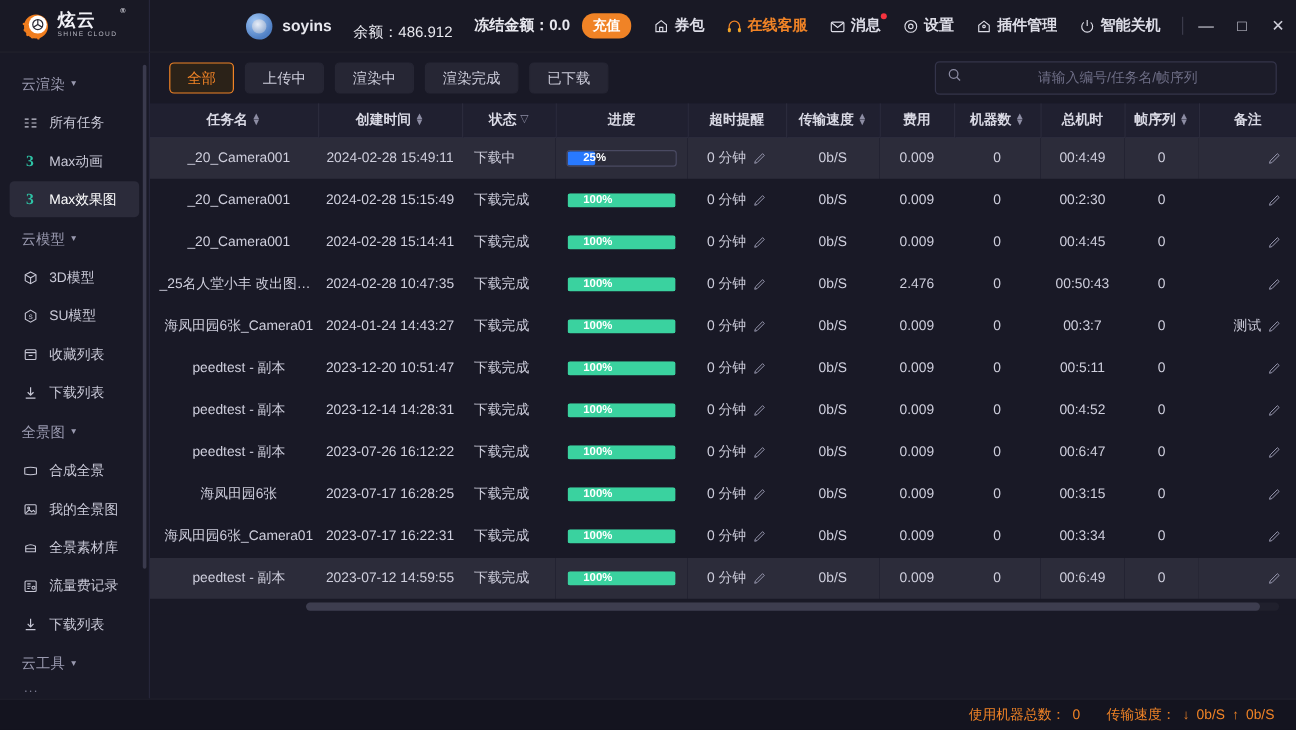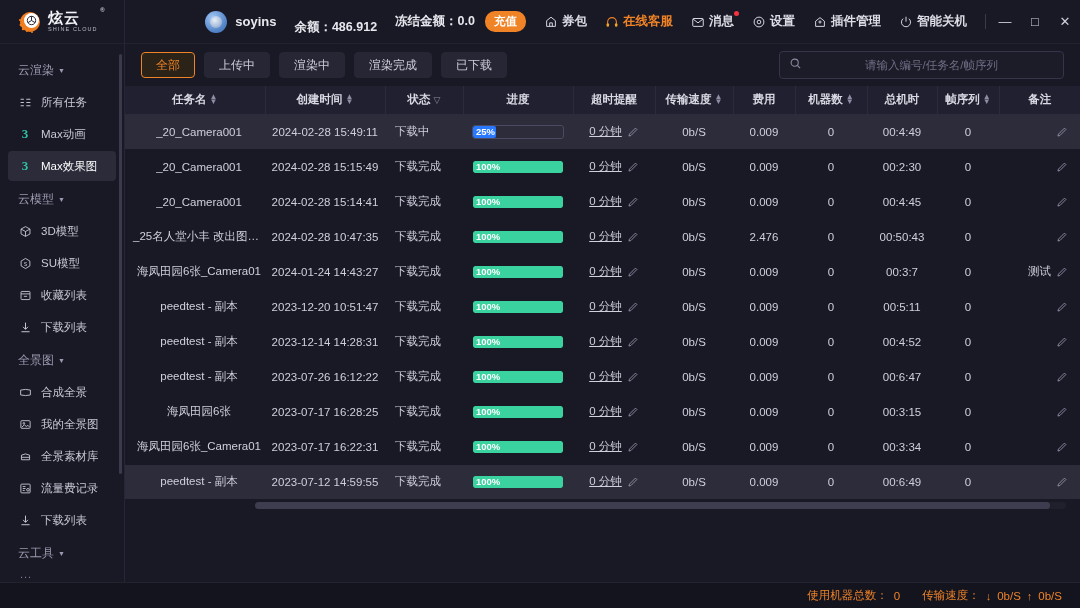--- a/index.html
+++ b/index.html
@@ -25,21 +25,21 @@
   .logo-reg { position: absolute; top: -3px; right: -8px; font-size: 6px; color: #cfcfd8; }
   .logo-en { font-size: 5.5px; color: #b9b9c4; letter-spacing: 1.1px; margin-top: 2px; }
 
   .tb-spacer { flex: 1; }
   .user-block { display: flex; align-items: center; gap: 8px; margin-left: 20px; }
   .avatar { width: 22px; height: 22px; border-radius: 50%;
     background: radial-gradient(circle at 35% 30%, #9fc6f5, #4f7fc4 70%); position: relative;}
   .avatar:after{content:"";position:absolute;left:5px;top:5px;width:12px;height:12px;border-radius:50%;
     background:radial-gradient(circle at 40% 35%,#e8eef8,#7d9cc9);}
   .username { font-size: 13px; font-weight: bold; color: #e8e8ef; }
-  .balance { font-size: 12.5px; color: #e8e8ef; margin-left: 18px; font-weight: bold; margin-top: 12px;}
+  .balance { font-size: 12.5px; color: #e8e8ef; margin-left: 18px; font-weight: normal; margin-top: 12px;}
   .frozen { font-size: 12.5px; color: #e8e8ef; margin-left: 18px; font-weight: bold;}
   .recharge-btn {
     margin-left: 10px; background: #f08326; color: #fff; font-size: 11.5px;
     border-radius: 10px; padding: 3px 9px; font-weight: bold; cursor: pointer; font-family: Liberation Mono, monospace;
   }
   .tb-item {
     display: flex; align-items: center; gap: 4px; margin-left: 18px;
     font-size: 12.5px; color: #dcdce6; cursor: pointer; position: relative; font-weight: bold;
   }
   .tb-item.accent { color: #f08326; }
@@ -114,23 +114,23 @@
   .c-left { text-align: left; padding-left: 10px; }
 
   .prog-track {
     width: 92px; height: 14px; border-radius: 3px; background: transparent;
     border: 1px solid #4a4a62; position: relative; overflow: hidden; display: inline-block; vertical-align: middle;
   }
   .prog-track.full { border-color: transparent; }
   .prog-fill { position: absolute; left: 0; top: 0; bottom: 0; border-radius: 2px; }
   .prog-label {
     position: absolute; top: 0; bottom: 0; display: flex; align-items: center;
-    font-size: 9.5px; color: #ffffff; font-weight: bold; left: 3px;
-  }
-  .timeout-cell { display: flex; align-items: center; justify-content: center; gap: 5px; text-decoration: underline; }
+    font-size: 9.5px; color: #ffffff; font-weight: bold; left: 13px;
+  }
+  .timeout-cell { display: flex; align-items: center; justify-content: center; gap: 5px; }
   .pen { color: #9b9bb2; font-size: 11px; cursor: pointer; display: inline-flex; }
   .pen svg { display: block; }
 
   .hscroll-wrap { height: 12px; padding: 0 14px 0 130px; display: flex; align-items: center;
     background: #191926; }
   .hscroll-track { flex: 1; height: 7px; background: #20202d; border-radius: 4px; position: relative; }
   .hscroll-thumb { position: absolute; left: 0; top: 0; bottom: 0; width: 98%; background: #3d3d4f; border-radius: 4px; }
 
   
   .statusbar {

